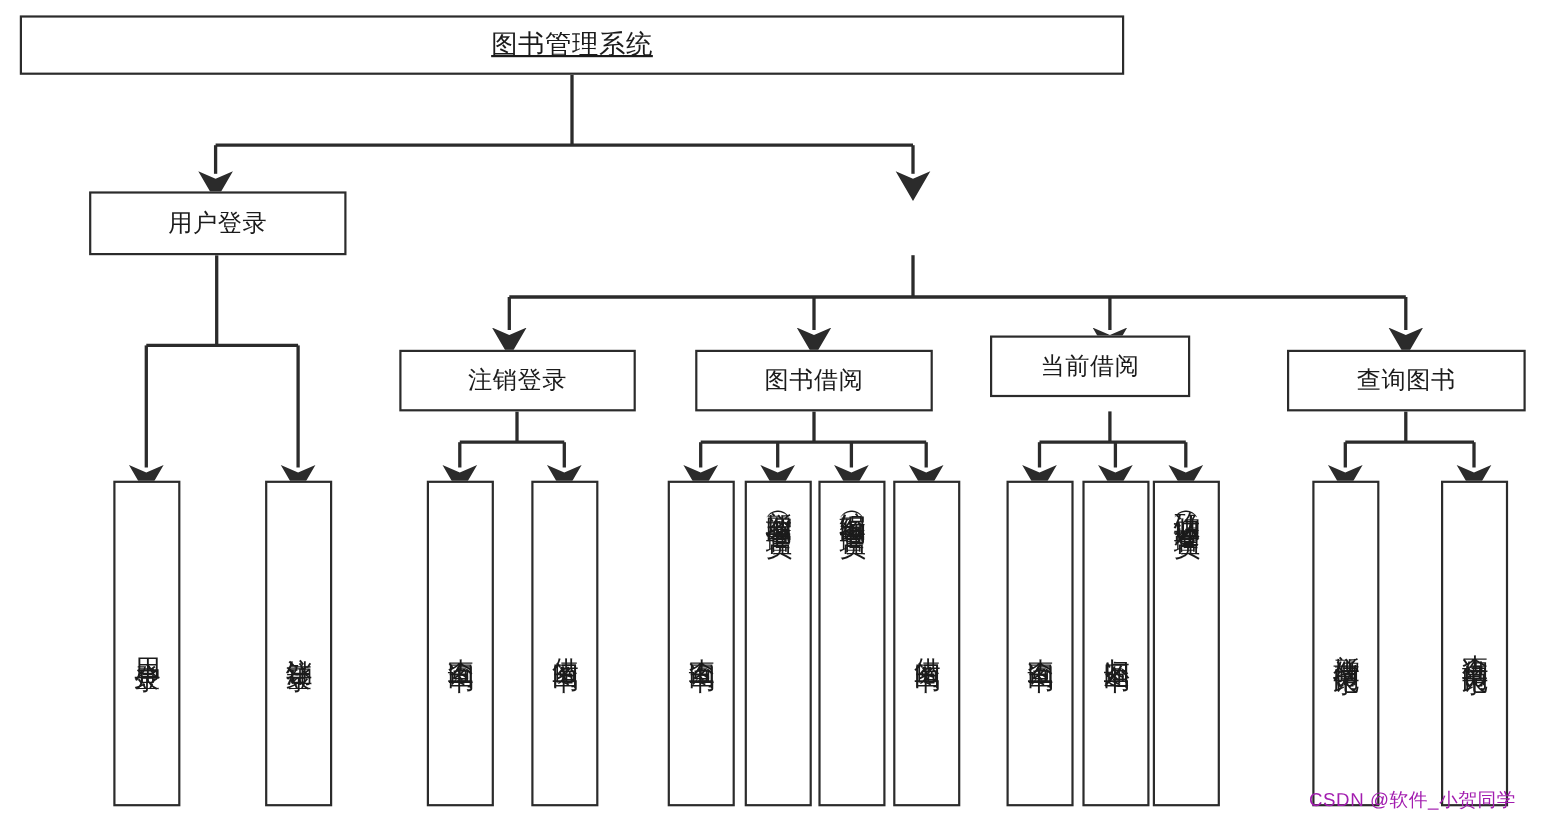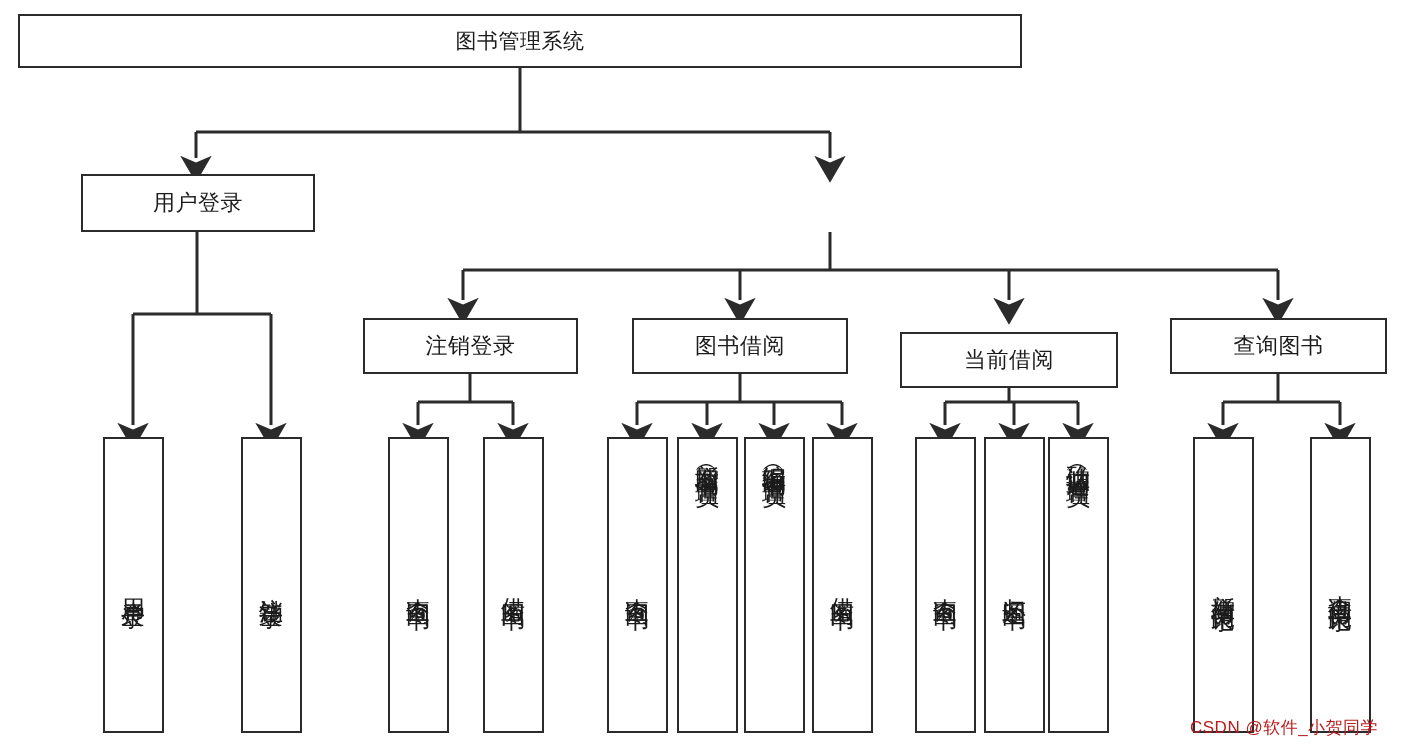--- a/index.html
+++ b/index.html
@@ -36,21 +36,21 @@
     display:block;
     text-align:center;
     line-height:1.22;
     white-space:nowrap;
   }
   
   .node.horiz .label{
     font-size:22px;
     letter-spacing:0.5px;
   }
-  .node.root .label{ font-size:21px; }
+  .node.root .label{ font-size:24px;text-decoration:underline; }
   
   .node.vert{
     align-items:flex-start;
     justify-content:center;
     padding-top:6px;
   }
   .node.vert .label{
     writing-mode:vertical-rl;
     text-orientation:upright;
     font-size:24px;
@@ -59,21 +59,21 @@
     white-space:normal;
     max-height:280px;
   }
   .node.vert.short{
     align-items:center;
     padding-top:0;
   }
   .watermark{
     position:absolute;
     font-size:17px;
-    color:#b91c1c;
+    color:#a21caf;
     white-space:nowrap;
     z-index:5;
     letter-spacing:0.5px;
   }
 </style>
 </head>
 <body>
 
 <div id="canvas">
 
@@ -134,21 +134,21 @@
   <div class="node horiz" style="left:81px; top:174px; width:234px; height:58px;">
     <span class="label">用户登录</span>
   </div>
 
   <div class="node horiz" style="left:363px; top:318px; width:215px; height:56px;">
     <span class="label">注销登录</span>
   </div>
   <div class="node horiz" style="left:632px; top:318px; width:216px; height:56px;">
     <span class="label">图书借阅</span>
   </div>
-  <div class="node horiz" style="left:900px; top:332px; width:218px; height:56px;">
+  <div class="node horiz" style="left:900px; top:305px; width:182px; height:56px;">
     <span class="label">当前借阅</span>
   </div>
   <div class="node horiz" style="left:1170px; top:318px; width:217px; height:56px;">
     <span class="label">查询图书</span>
   </div>
 
   <div class="node vert short" style="left:103px; top:437px; width:61px; height:296px;">
     <span class="label">用户登录</span>
   </div>
   <div class="node vert short" style="left:241px; top:437px; width:61px; height:296px;">

